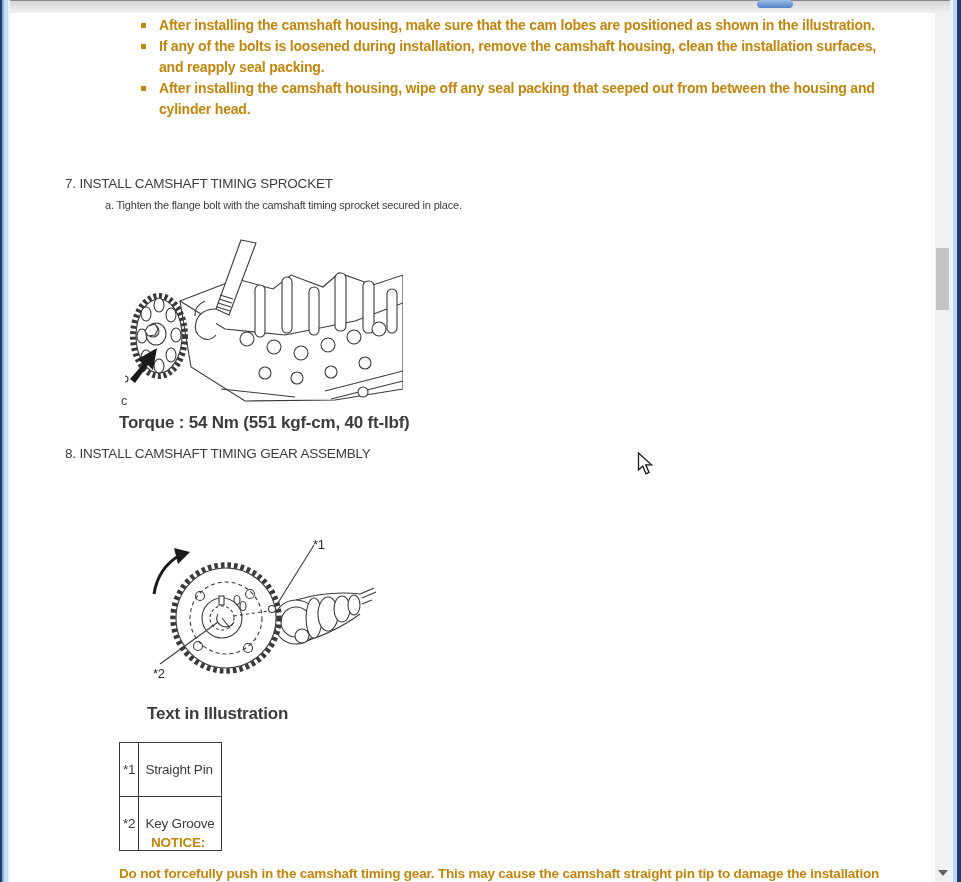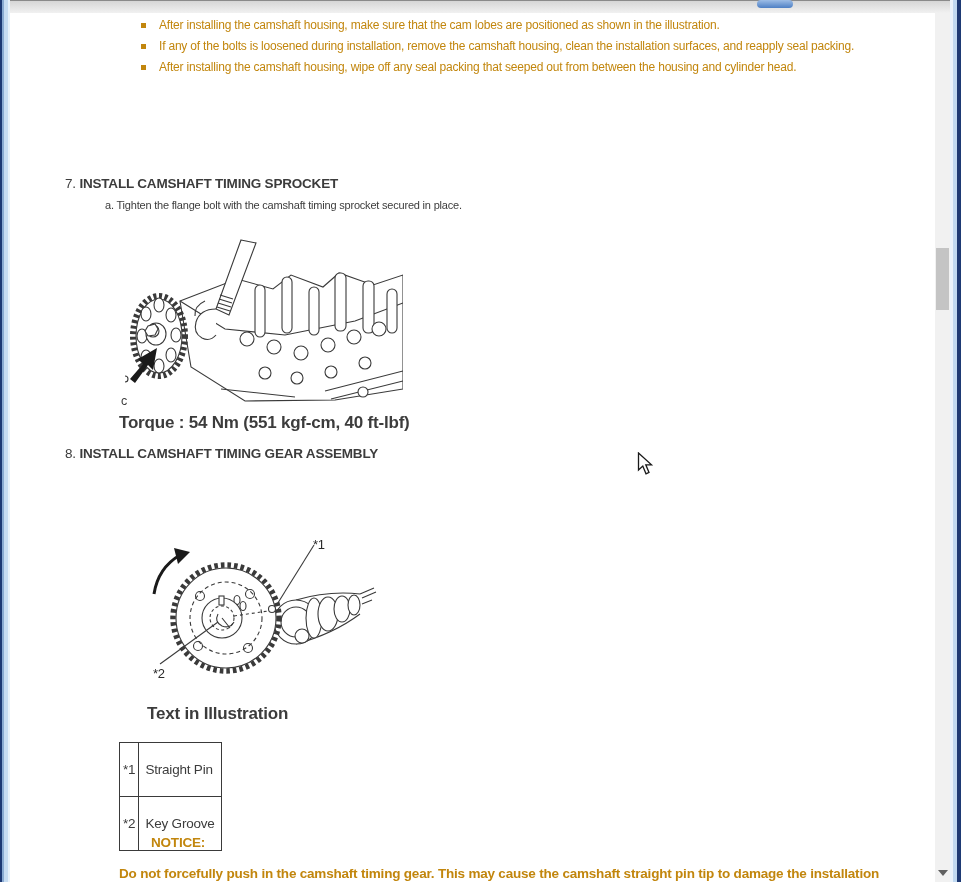--- a/index.html
+++ b/index.html
@@ -21,26 +21,26 @@
   
   .scrollbar { position:absolute; right:11px; top:13px; width:15px; height:869px; background:#f1f1f1; z-index:6; }
   .scroll-thumb { position:absolute; left:1px; top:235px; width:13px; height:62px; background:#c4c4c4; }
   .scroll-down { position:absolute; left:3px; bottom:6px; width:0; height:0;
                  border-left:5px solid transparent; border-right:5px solid transparent; border-top:6px solid #606060; }
 
   
   .abs { position:absolute; }
   .accent { color:var(--accent,#c2860d); font-weight:bold; }
   .notes { left:140px; top:15px; width:757px; list-style:none; }
-  .notes li { position:relative; padding-left:19px; font-size:12px; line-height:21px;
-              font-weight:normal; color:var(--accent,#c2860d); }
+  .notes li { position:relative; padding-left:19px; font-size:14px; line-height:21px;
+              font-weight:bold; color:var(--accent,#c2860d); }
   .notes li::before { content:""; position:absolute; left:1px; top:8px; width:5px; height:5px;
                       background:var(--accent,#c2860d); }
   .step-head { font-size:13.5px; line-height:20px; }
-  .step-head .t { font-weight:bold; }
+  .step-head .t { font-weight:normal; }
   .substep { font-size:11px; line-height:21px; padding-left:15px; text-indent:-15px; }
   .bold-line { font-size:17px; font-weight:bold; line-height:20px; }
   .fig-label { font-size:12.5px; }
   .callout { font-size:13px; color:#2a2a2a; }
 
   table.ill-table { border-collapse:collapse; font-size:13.5px; color:#3c3c3c; }
   table.ill-table td { border:1px solid #3a3a3a; height:24px; padding:19px 6px; background:#fff; }
   table.ill-table td.k { width:18px; padding:1px 3px; }
 
   svg .ln { fill:none; stroke:#3a3a3a; stroke-width:1.1; }

